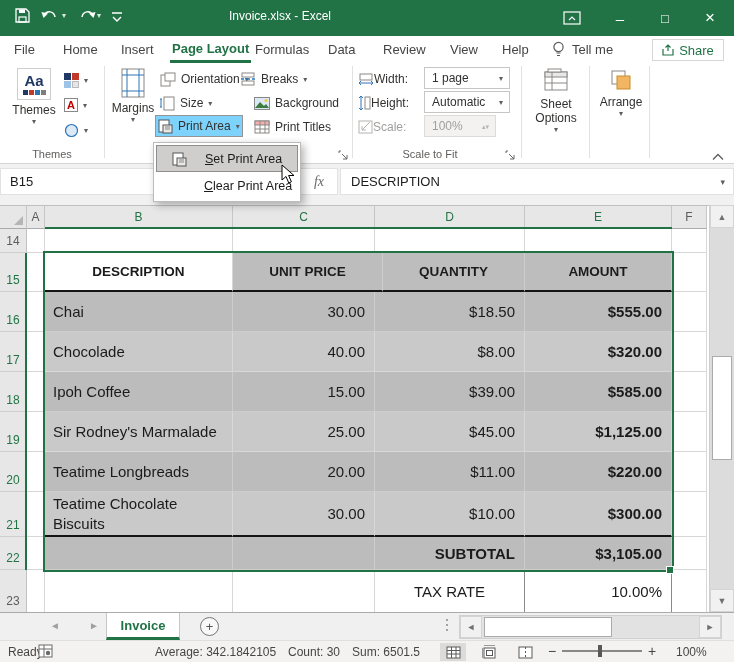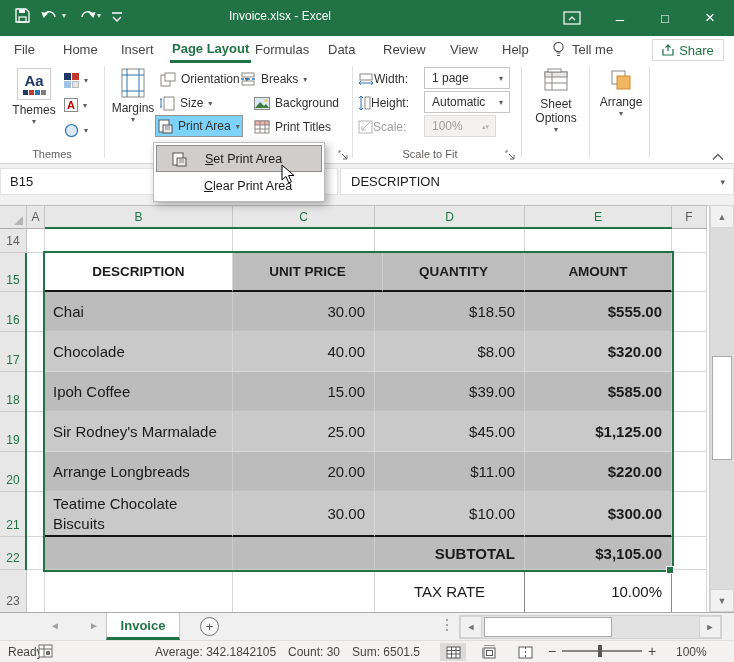--- a/index.html
+++ b/index.html
@@ -41,21 +41,21 @@
   .aa-icon{width:34px;height:32px;border:1px solid #cfcdcb;display:flex;flex-direction:column;align-items:center;justify-content:center;}
   .aa-icon .aa{font-size:15px;font-weight:bold;color:#1f3864;line-height:15px;}
   .aa-icon .strip{display:flex;gap:1px;margin-top:2px;}
   .aa-icon .strip i{width:5px;height:5px;display:block;}
   .sq2{display:inline-grid;grid-template-columns:7px 7px;grid-template-rows:7px 7px;gap:1px;}
   .sq2 i{display:block;}
   .fontA{width:14px;height:14px;border:1px solid #8a8886;display:flex;align-items:center;justify-content:center;font-size:11px;color:#c00000;font-weight:bold;}
   .fx{font-family:"Liberation Serif",serif;font-style:italic;font-size:14px;color:#696969;}
 
   
-  .menu{position:absolute;left:153px;top:142px;width:172px;background:#fff;border:1px solid #bdbbb9;
+  .menu{position:absolute;left:153px;top:142px;width:148px;background:#fff;border:1px solid #bdbbb9;
         box-shadow:3px 3px 8px rgba(0,0,0,0.3);z-index:50;padding:2px;}
   .mitem{position:relative;height:27px;display:flex;align-items:center;padding-left:48px;font-size:12.5px;color:#1b1b1b;}
   .mitem.hl{background:#d0cecc;border:1px solid #8f8d8b;}
   .mitem .mic{position:absolute;left:15px;top:6px;}
   .u{text-decoration:underline;}
 
   
   .fbar{position:absolute;left:0;top:164px;width:734px;height:41px;background:#f1f1f1;}
   .namebox{position:absolute;left:0px;top:4px;width:298px;height:27px;background:#fff;border:1px solid #e2e2e2;display:flex;align-items:center;padding-left:9px;font-size:13px;color:#1b1b1b;}
   .fxbox{position:absolute;left:300px;top:4px;width:38px;height:27px;background:#fff;border:1px solid #e2e2e2;display:flex;align-items:center;justify-content:center;}
@@ -470,21 +470,21 @@
       <div class="c w-b h40 al band-l">Sir Rodney's Marmalade</div>
       <div class="c w-c h40 ar band-l">25.00</div>
       <div class="c w-d h40 ar band-l">$45.00</div>
       <div class="c w-e h40 ar bold band-l">$1,125.00</div>
       <div class="c w-f h40"></div>
     </div>
 
     <div class="row h40">
       <div class="c rh sel w-rh h40">20</div>
       <div class="c w-a h40"></div>
-      <div class="c w-b h40 al band-d">Arrange Longbreads</div>
+      <div class="c w-b h40 al band-d">Teatime Longbreads</div>
       <div class="c w-c h40 ar band-d">20.00</div>
       <div class="c w-d h40 ar band-d">$11.00</div>
       <div class="c w-e h40 ar bold band-d">$220.00</div>
       <div class="c w-f h40"></div>
     </div>
 
     <div class="row h21">
       <div class="c rh sel w-rh h21">21</div>
       <div class="c w-a h21"></div>
       <div class="c w-b h21 al band-l bb-black">Teatime Chocolate Biscuits</div>

